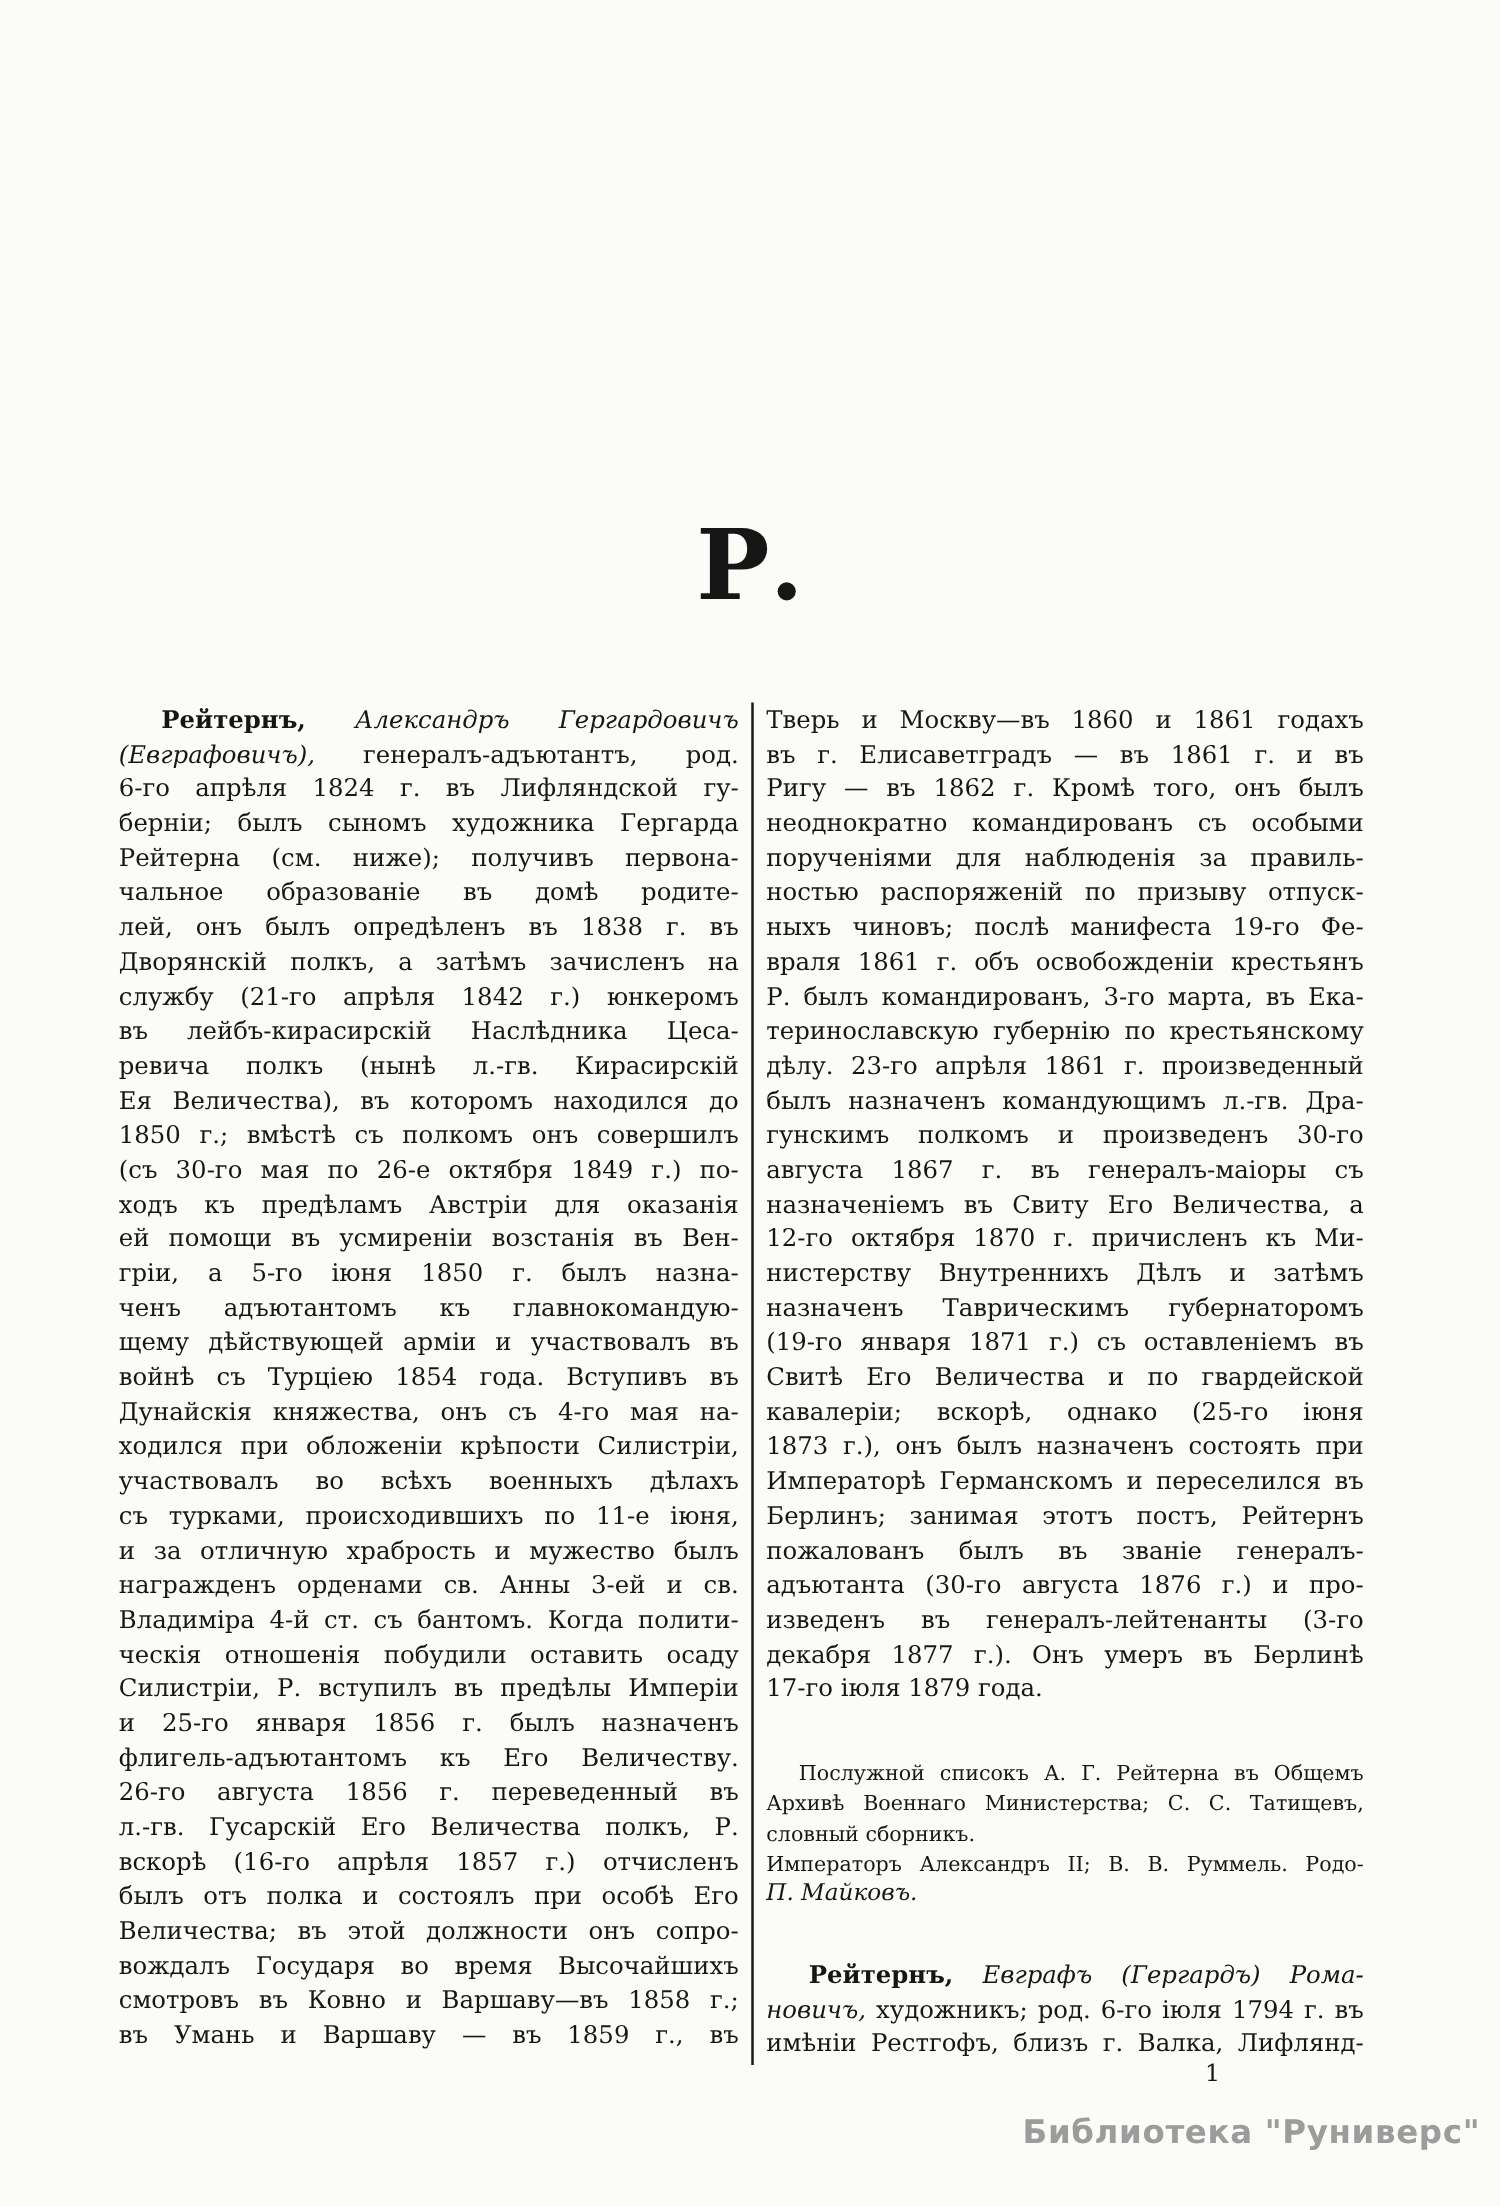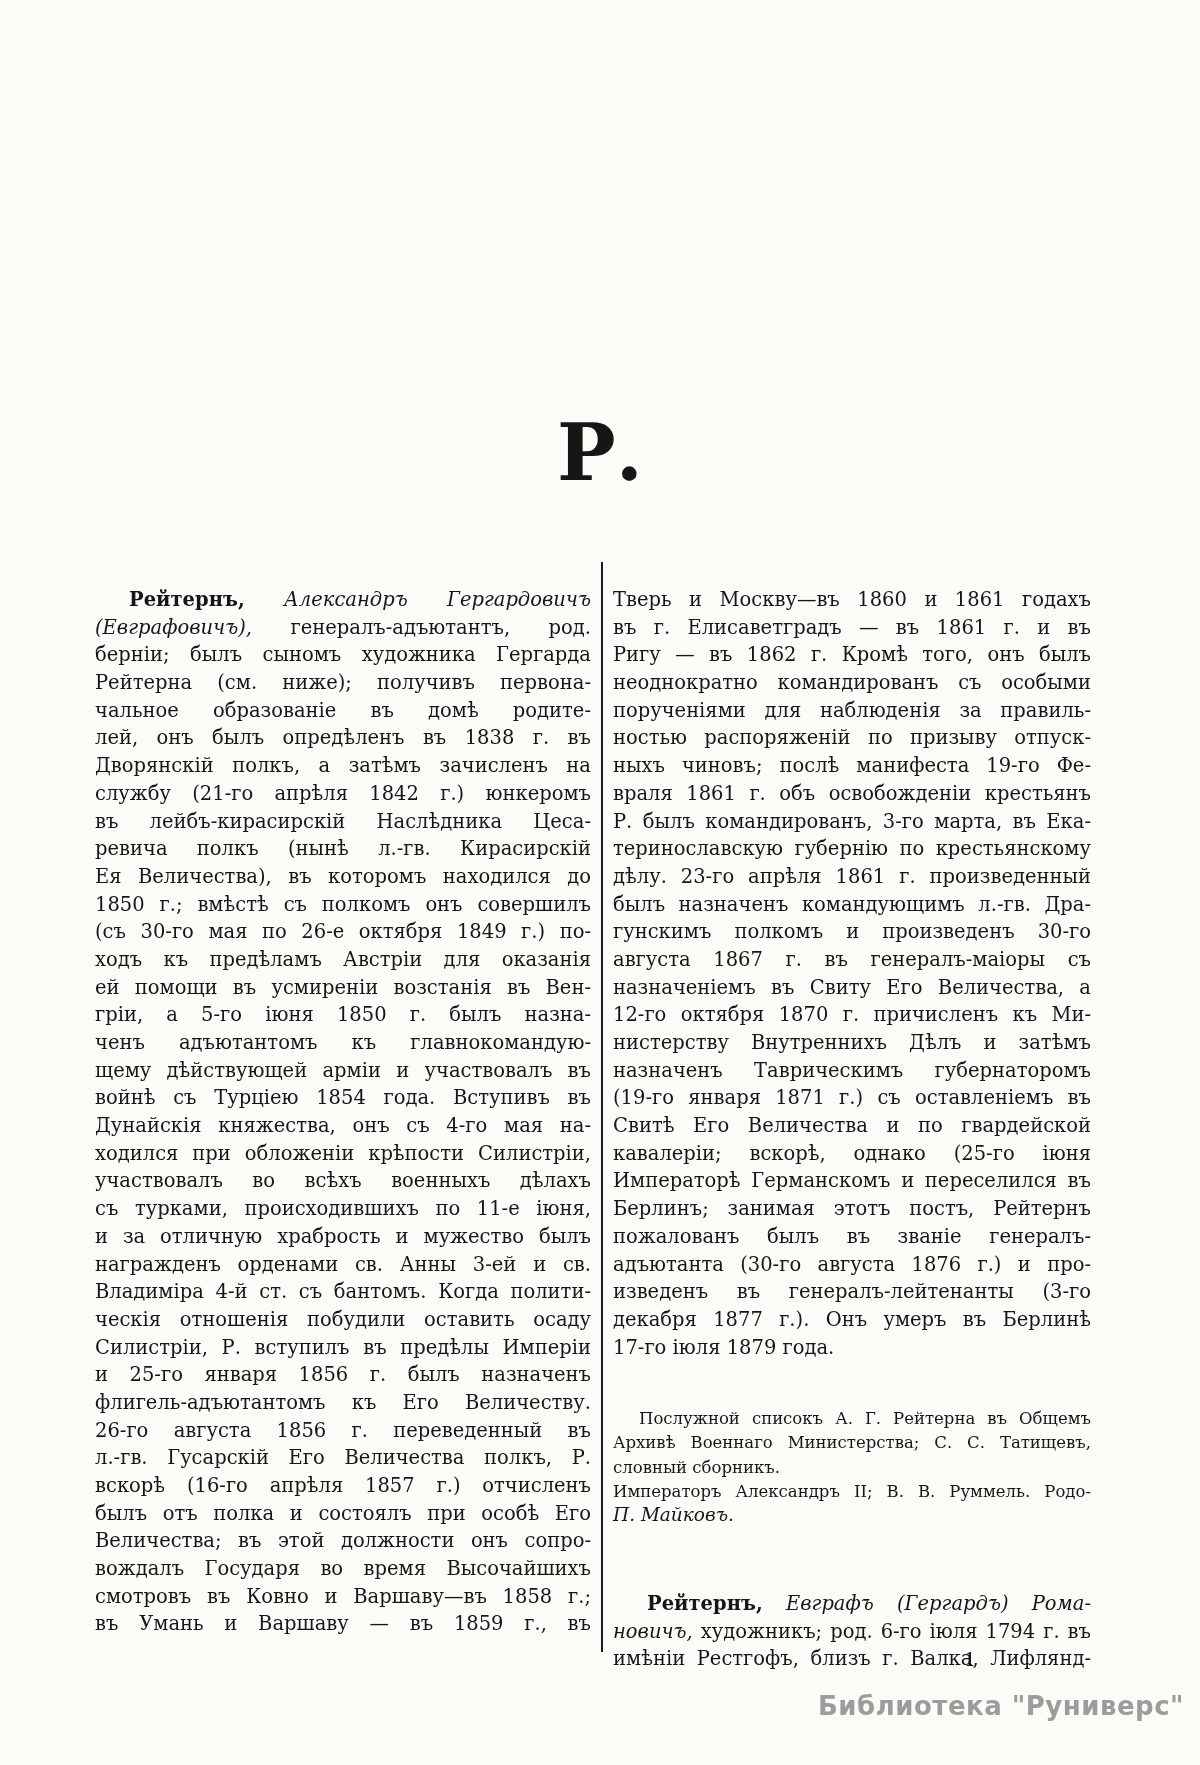--- a/index.html
+++ b/index.html
@@ -10,21 +10,21 @@
     overflow:hidden;
   }
   .section-letter {
     position:absolute; left:500px; top:414px; width:200px;
     text-align:center; font-size:78px; font-weight:bold; line-height:1;
   }
   .divider {
     position:absolute; left:601px; top:562px; width:2px; height:1090px;
     background:#1b1b1b;
   }
-  .col { position:absolute; font-size:19.5px; line-height:27.7px;margin-top:24px; }
+  .col { position:absolute; font-size:19.5px; line-height:27.7px; }
   .line {
     height:27.7px; overflow:hidden;
     text-align:justify; text-align-last:justify;
     -moz-text-align-last:justify;
   }
   .line.last { text-align-last:left; -moz-text-align-last:left; }
   .line.indent { text-indent:34px; }
   .left-col  { left:95px;  top:562px; width:496px; }
   .right-col { left:613px; top:562px; width:478px; }
   .biblio {
@@ -53,20 +53,21 @@
 </style>
 </head>
 <body>
 
 <div class="page">
   <div class="section-letter">Р.</div>
   <div class="divider"></div>
   <div class="col left-col" id="left-col">
       <div class="line indent"><span class="seg-bold">Рейтернъ,</span><span class="seg-italic"> Александръ Гергардовичъ</span></div>
       <div class="line"><span class="seg-italic">(Евграфовичъ),</span><span class="seg-normal"> генералъ-адъютантъ, род.</span></div>
+      <div class="line"><span class="seg-normal">6-го апрѣля 1824 г. въ Лифляндской гу-</span></div>
       <div class="line"><span class="seg-normal">берніи; былъ сыномъ художника Гергарда</span></div>
       <div class="line"><span class="seg-normal">Рейтерна (см. ниже); получивъ первона-</span></div>
       <div class="line"><span class="seg-normal">чальное образованіе въ домѣ родите-</span></div>
       <div class="line"><span class="seg-normal">лей, онъ былъ опредѣленъ въ 1838 г. въ</span></div>
       <div class="line"><span class="seg-normal">Дворянскій полкъ, а затѣмъ зачисленъ на</span></div>
       <div class="line"><span class="seg-normal">службу (21-го апрѣля 1842 г.) юнкеромъ</span></div>
       <div class="line"><span class="seg-normal">въ лейбъ-кирасирскій Наслѣдника Цеса-</span></div>
       <div class="line"><span class="seg-normal">ревича полкъ (нынѣ л.-гв. Кирасирскій</span></div>
       <div class="line"><span class="seg-normal">Ея Величества), въ которомъ находился до</span></div>
       <div class="line"><span class="seg-normal">1850 г.; вмѣстѣ съ полкомъ онъ совершилъ</span></div>
@@ -112,20 +113,21 @@
       <div class="line"><span class="seg-normal">былъ назначенъ командующимъ л.-гв. Дра-</span></div>
       <div class="line"><span class="seg-normal">гунскимъ полкомъ и произведенъ 30-го</span></div>
       <div class="line"><span class="seg-normal">августа 1867 г. въ генералъ-маіоры съ</span></div>
       <div class="line"><span class="seg-normal">назначеніемъ въ Свиту Его Величества, а</span></div>
       <div class="line"><span class="seg-normal">12-го октября 1870 г. причисленъ къ Ми-</span></div>
       <div class="line"><span class="seg-normal">нистерству Внутреннихъ Дѣлъ и затѣмъ</span></div>
       <div class="line"><span class="seg-normal">назначенъ Таврическимъ губернаторомъ</span></div>
       <div class="line"><span class="seg-normal">(19-го января 1871 г.) съ оставленіемъ въ</span></div>
       <div class="line"><span class="seg-normal">Свитѣ Его Величества и по гвардейской</span></div>
       <div class="line"><span class="seg-normal">кавалеріи; вскорѣ, однако (25-го іюня</span></div>
+      <div class="line"><span class="seg-normal">1873 г.), онъ былъ назначенъ состоять при</span></div>
       <div class="line"><span class="seg-normal">Императорѣ Германскомъ и переселился въ</span></div>
       <div class="line"><span class="seg-normal">Берлинъ; занимая этотъ постъ, Рейтернъ</span></div>
       <div class="line"><span class="seg-normal">пожалованъ былъ въ званіе генералъ-</span></div>
       <div class="line"><span class="seg-normal">адъютанта (30-го августа 1876 г.) и про-</span></div>
       <div class="line"><span class="seg-normal">изведенъ въ генералъ-лейтенанты (3-го</span></div>
       <div class="line"><span class="seg-normal">декабря 1877 г.). Онъ умеръ въ Берлинѣ</span></div>
       <div class="line last"><span class="seg-normal">17-го іюля 1879 года.</span></div>
     </div>
   <div class="biblio" id="biblio">
       <div class="line indent"><span class="seg-normal">Послужной списокъ А. Г. Рейтерна въ Общемъ</span></div>

